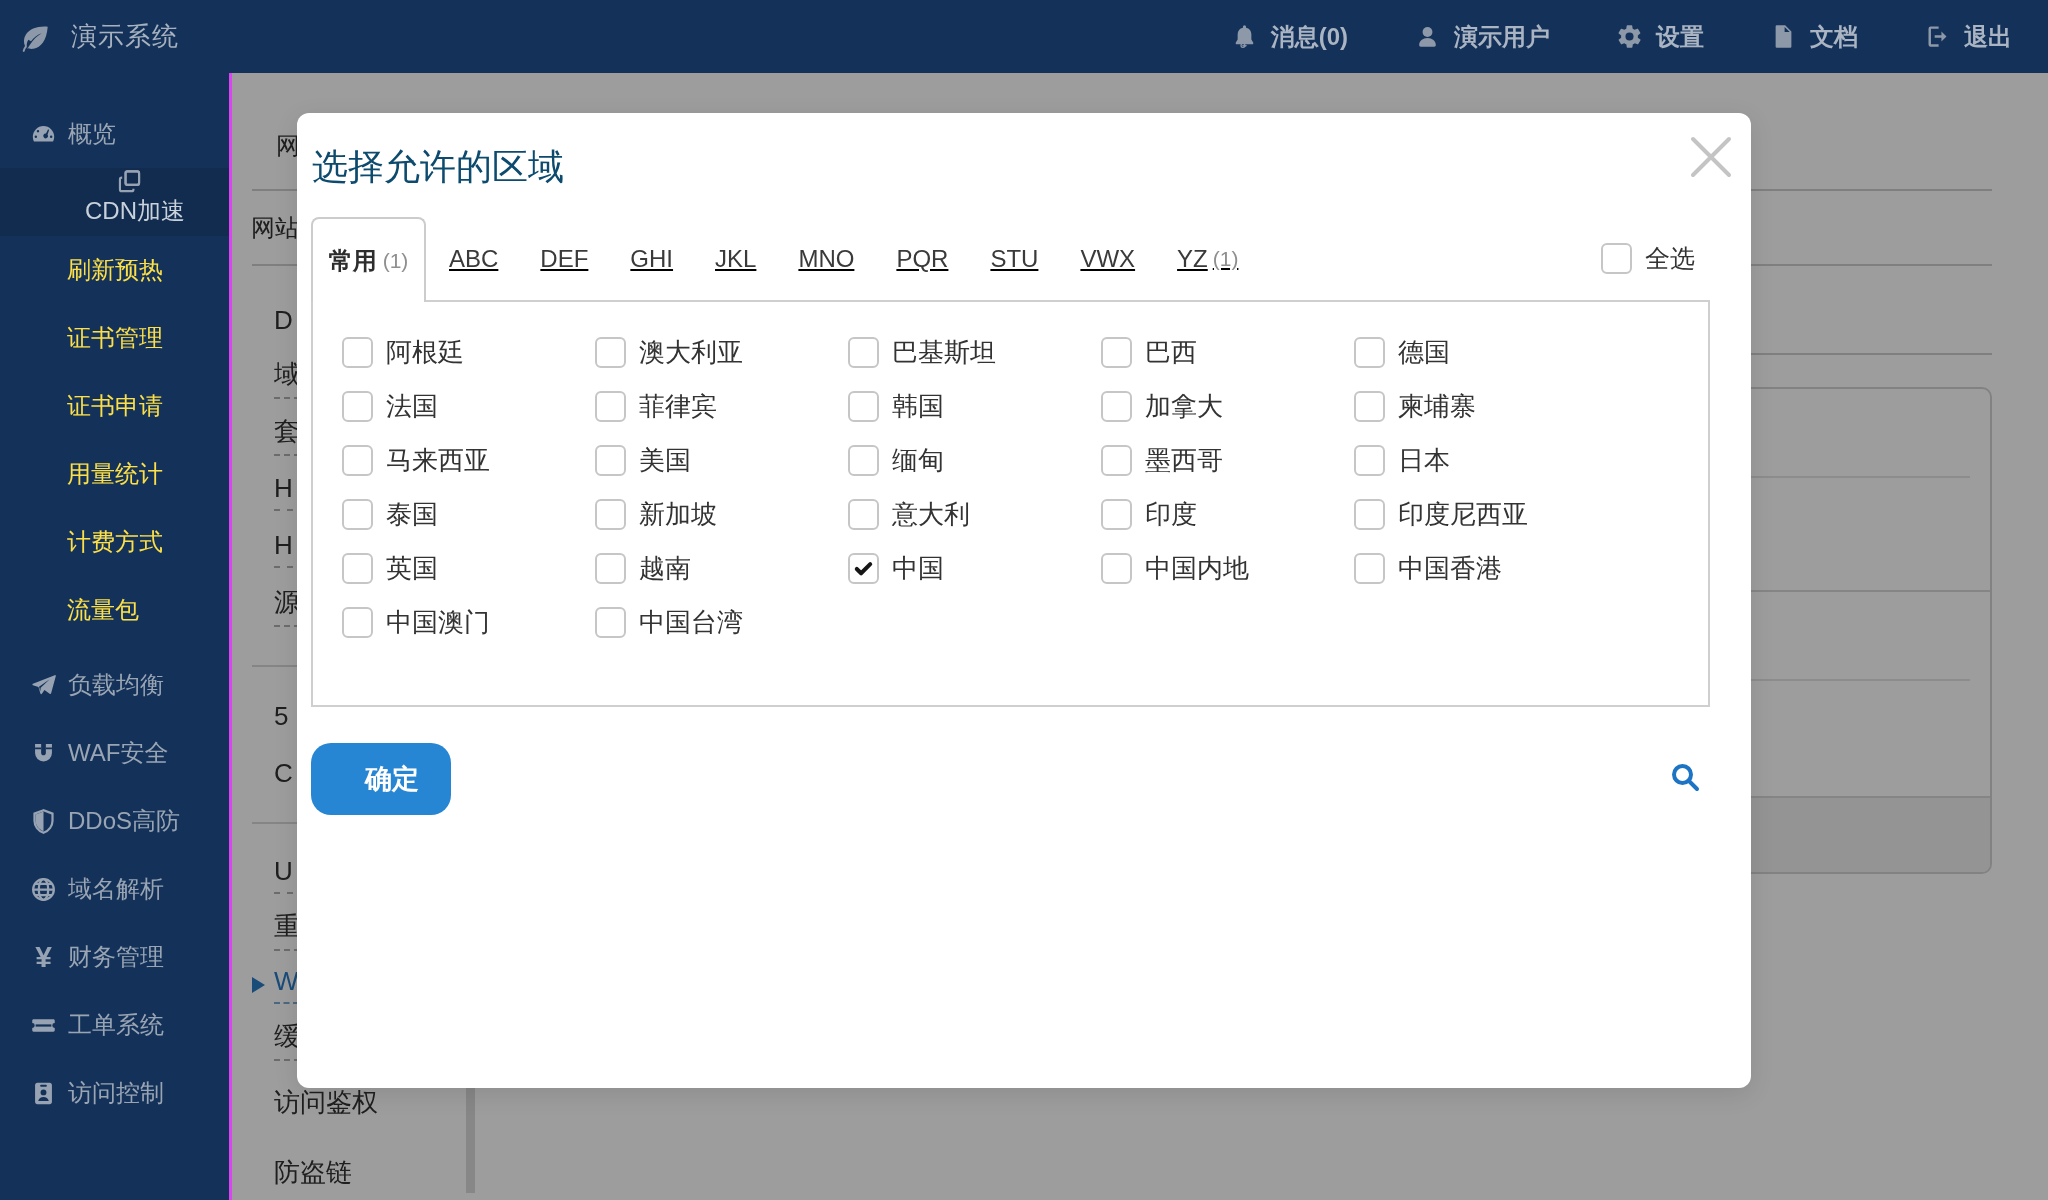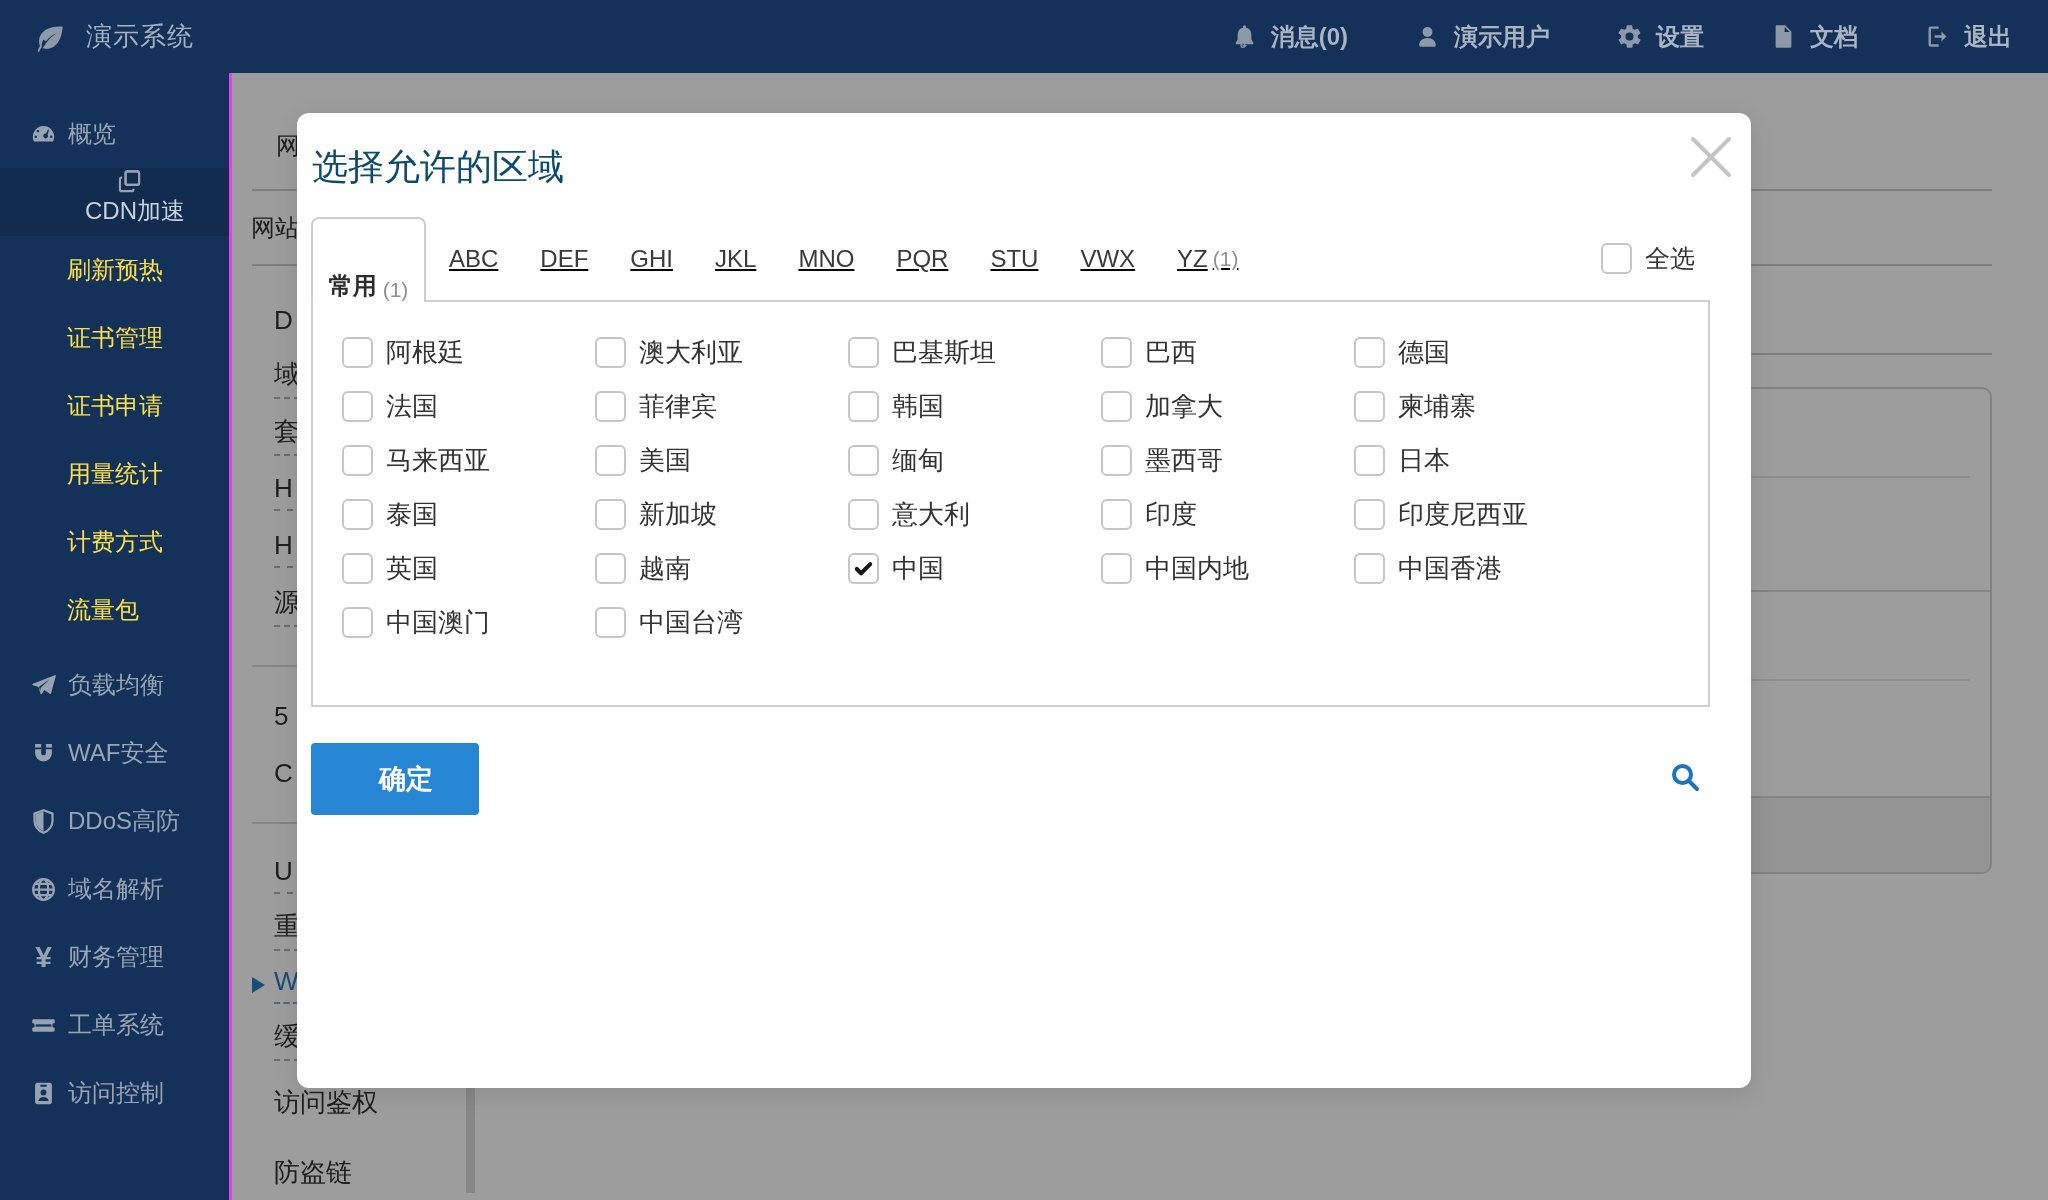--- a/index.html
+++ b/index.html
@@ -18,21 +18,21 @@
   }
   svg{display:block}
 
   
   .topbar{
     position:absolute; left:0; top:0; width:2048px; height:73px;
     background:var(--nav-bg);
     display:flex; align-items:center; justify-content:space-between;
     z-index:30;
   }
-  .brand{ display:flex; align-items:center; padding-left:34px; }
+  .brand{ display:flex; align-items:center; padding-left:19px; }
   .brand .logo{ width:32px; height:30px; color:#8d99a9; }
   .brand .brand-name{ margin-left:20px; font-size:26px; color:#a7b1bf; letter-spacing:1px;}
   .top-actions{ display:flex; align-items:flex-end; padding-right:36px;font-weight:bold; }
   .top-item{ display:flex; align-items:center; margin-left:66px; cursor:pointer; }
   .top-item .ticon{ width:27px; height:27px; color:#8d98a8; }
   .top-item .tlabel{ margin-left:13px; font-size:24px; color:#aab4c2; }
 
   
   .sidebar{
     position:absolute; left:0; top:73px; width:232px; height:1127px;
@@ -104,21 +104,21 @@
     box-shadow:0 6px 24px rgba(0,0,0,0.10);
   }
   .modal-title{ position:absolute; left:15px; top:30px; font-size:36px; color:#0c4a6e; font-weight:500; }
   .modal-close{ position:absolute; right:14px; top:18px; width:52px; height:52px; cursor:pointer; color:#c4c4c4; }
 
   .tabs-row{ position:absolute; left:0; top:104px; width:1454px; height:83px; }
   .tab-active{
     position:absolute; left:14px; top:0; width:115px; height:85px;
     background:#fff; border:2px solid #ccc; border-bottom:none;
     border-radius:8px 8px 0 0; z-index:3;
-    display:flex; align-items:flex-end; justify-content:center; cursor:pointer;
+    display:flex; align-items:center; justify-content:center; cursor:pointer;
   }
   .tab-active .tab-label{ font-size:24px; font-weight:bold; color:#2d2d2d; }
   .tab-active .tab-count{ font-size:21px; color:#8f8f8f; margin-left:6px; }
   .tabs-rest{ position:absolute; left:131px; top:0; height:83px; display:flex; align-items:center;text-decoration:underline; }
   .tab-item{ padding:0 21px; font-size:24px; color:#3a3a3a; cursor:pointer; display:flex; align-items:center;}
   .tab-item .tab-count{ font-size:21px; color:#8f8f8f; margin-left:5px; }
   .select-all{ position:absolute; right:56px; top:0; height:83px; display:flex; align-items:center; cursor:pointer;}
   .select-all .sa-label{ margin-left:13px; font-size:25px; color:#333; }
 
   .region-panel{
@@ -132,22 +132,22 @@
 
   .cbx{
     width:31px; height:31px; flex:none;
     border:2px solid #c6c6c6; border-radius:6px; background:#fff;
     display:flex; align-items:center; justify-content:center;
   }
   .cbx svg{ width:23px; height:23px; display:none; }
   .cbx.checked svg{ display:block; }
 
   .confirm-btn{
-    position:absolute; left:14px; top:630px; width:168px; height:72px;
-    background:var(--accent); border:none; border-radius:4px;
+    position:absolute; left:14px; top:630px; width:140px; height:72px;
+    background:var(--accent); border:none; border-radius:20px;
     color:#fff; font-size:27px; font-weight:bold; cursor:pointer;
     font-family:inherit;
     display:flex; align-items:center; justify-content:center;padding-left:22px;
   }
   .modal-search{ position:absolute; right:50px; top:648px; width:32px; height:32px; color:#1d74c4; cursor:pointer; }
 </style>
 </head>
 <body>
 
 <header class="topbar">

